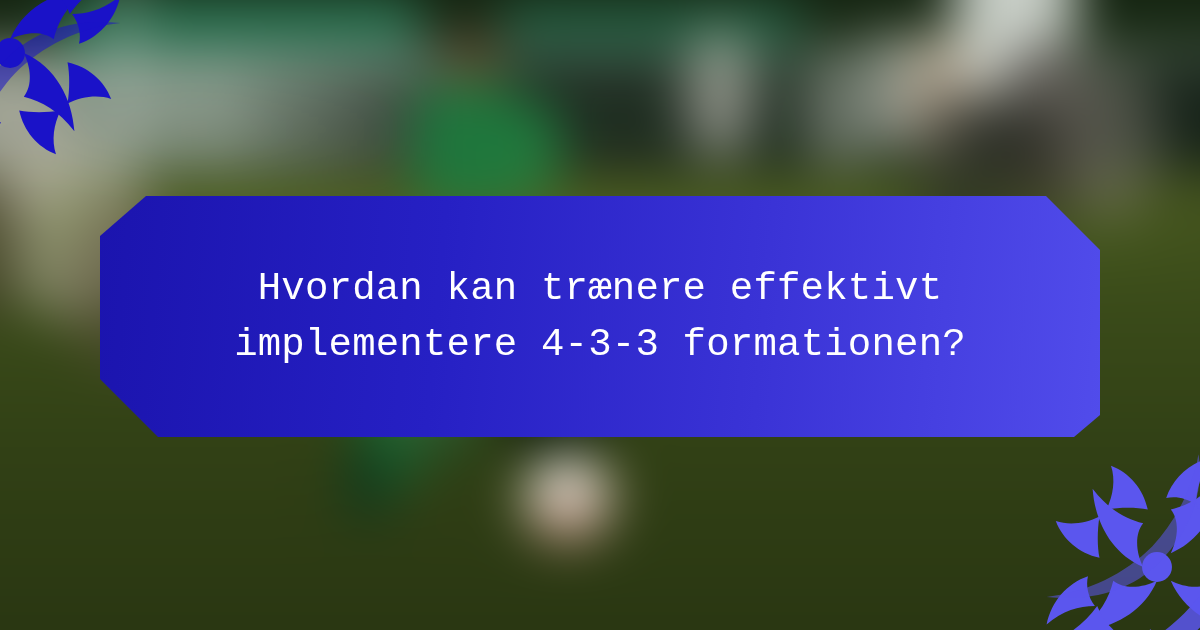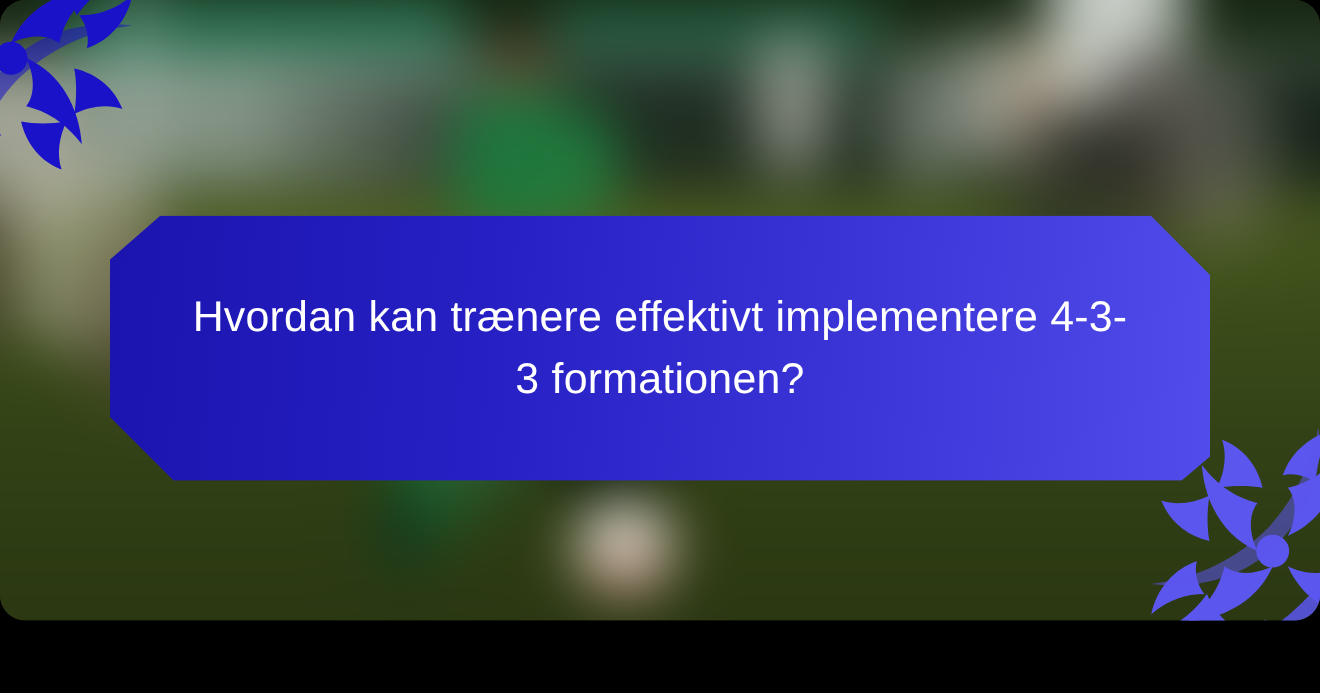--- a/index.html
+++ b/index.html
@@ -4,24 +4,23 @@
 <style>
   html, body {
     margin: 0;
     padding: 0;
     background: #000;
   }
 
   #stage {
     position: relative;
     width: 1200px;
-    height: 564px;
+    height: 630px;
     overflow: hidden;
-    font-family: Liberation Sans, sans-serif;
-    border-radius: 23px;
+    font-family: Liberation Mono, monospace;
   }
 
   
   .photo {
     position: absolute;
     inset: 0;
     overflow: hidden;
     background: #2d3a14;
   }
 

